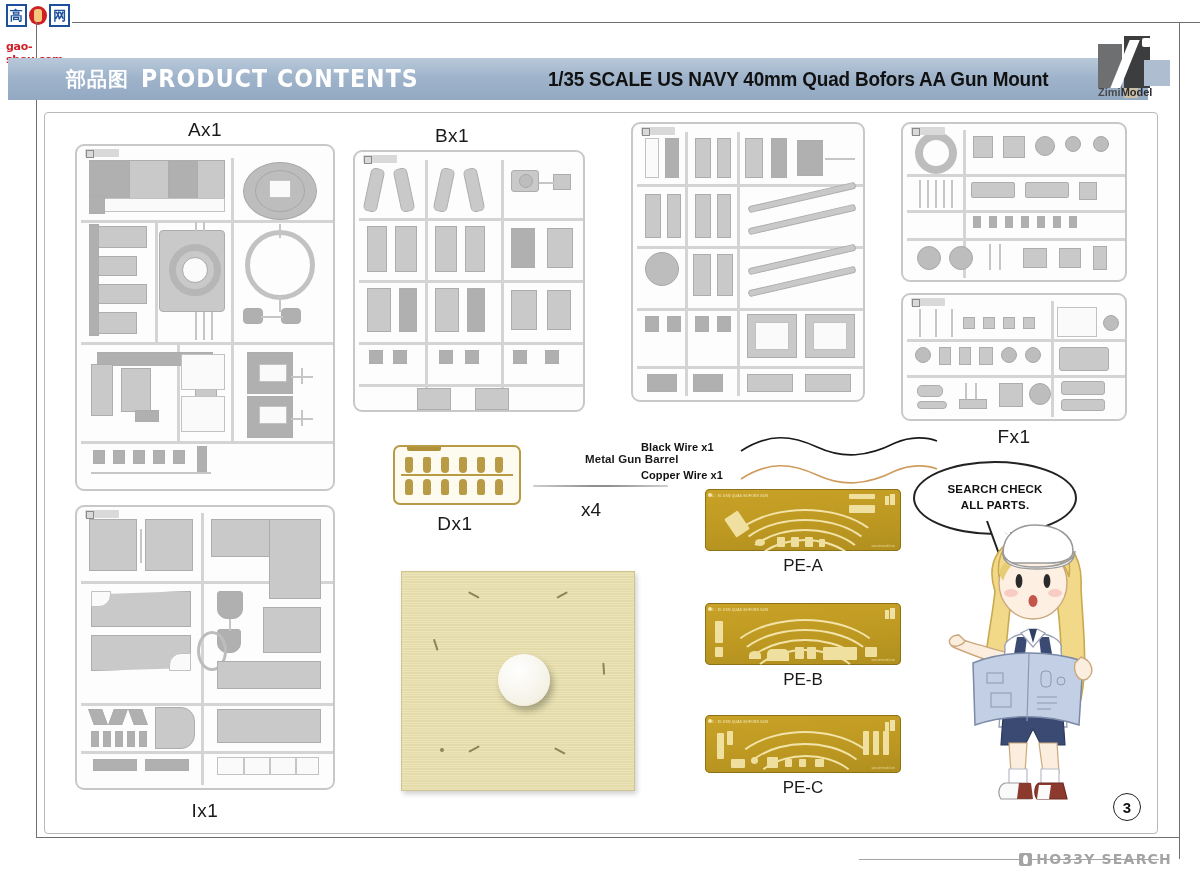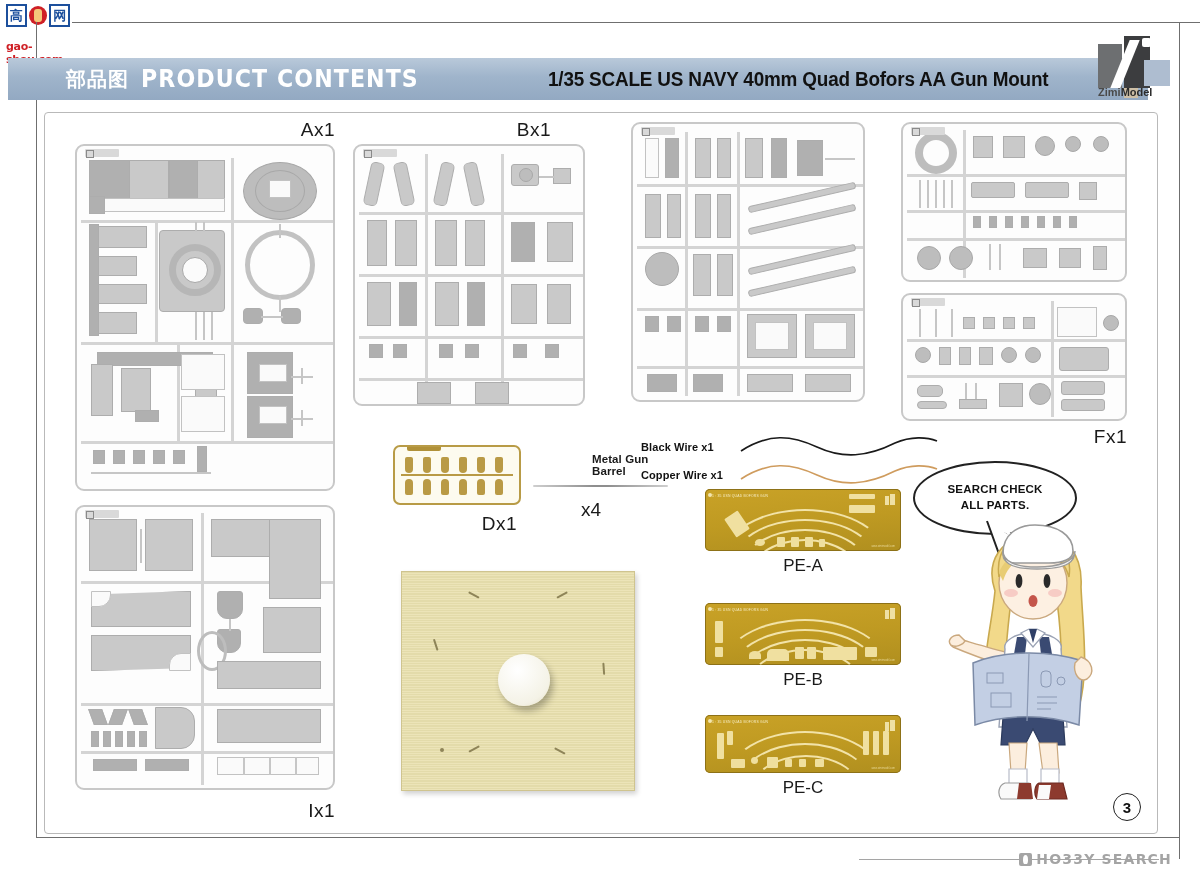--- a/index.html
+++ b/index.html
@@ -50,21 +50,21 @@
   .bs-dot{position:absolute;left:44px;top:8px;width:9px;height:9px;background:#fff;border-radius:2px;}
   .brand-txt{position:absolute;left:0;top:56px;width:72px;font-size:11px;font-weight:bold;color:#4a4a4a;}
   .brand-txt b{color:#2b2b2b;}
 
   
   .frame{position:absolute;left:44px;top:112px;width:1112px;height:720px;
          border:1px solid #b9b9b9;border-radius:4px;background:#fff;}
 
   
   .sprue-wrap{position:absolute;}
-  .sprue-label{text-align:right;font-size:19px;color:#1a1a1a;letter-spacing:0.5px;
+  .sprue-label{text-align:center;font-size:19px;color:#1a1a1a;letter-spacing:0.5px;
                font-family:"Liberation Sans",sans-serif;}
   .sprue{position:relative;border:2.5px solid #c8c8c8;border-radius:9px;background:#fdfdfd;
          box-sizing:border-box;overflow:hidden;}
   .sprue-tag{position:absolute;left:8px;top:3px;width:34px;height:8px;background:#d9d9d9;
              border-radius:1px;z-index:4;}
   .sprue-tag::before{content:"";position:absolute;left:1px;top:1px;width:6px;height:6px;
                      border:1px solid #8a8a8a;}
 
   
   .rb{position:absolute;background:#d4d4d4;}
@@ -243,21 +243,21 @@
         <div class="pt pt-d" style="left:16px;top:304px;width:12px;height:14px;"></div>
         <div class="pt pt-d" style="left:36px;top:304px;width:12px;height:14px;"></div>
         <div class="pt pt-d" style="left:56px;top:304px;width:12px;height:14px;"></div>
         <div class="pt pt-d" style="left:76px;top:304px;width:12px;height:14px;"></div>
         <div class="pt pt-d" style="left:96px;top:304px;width:12px;height:14px;"></div>
         <div class="rodh" style="left:14px;top:326px;width:120px;"></div>
         <div class="pt pt-d" style="left:120px;top:300px;width:10px;height:26px;"></div>
       </div>
     </div>
 
-    <div class="sprue-wrap" style="left:308px;top:6px;width:198px;">
+    <div class="sprue-wrap" style="left:308px;top:12px;width:198px;">
       <div class="sprue-label">Bx1</div>
       <div class="sprue" style="width:232px;height:262px;margin-top:3px;">
         <div class="sprue-tag"></div>
         <div class="rb rbv" style="left:70px;top:8px;height:246px;"></div>
         <div class="rb rbv" style="left:146px;top:8px;height:246px;"></div>
         <div class="rb rbh" style="left:4px;top:66px;width:224px;"></div>
         <div class="rb rbh" style="left:4px;top:128px;width:224px;"></div>
         <div class="rb rbh" style="left:4px;top:190px;width:224px;"></div>
         <div class="rb rbh" style="left:4px;top:232px;width:224px;"></div>
 
@@ -489,21 +489,21 @@
         <div class="d-part" style="left:46px;top:32px;width:8px;height:16px;border-radius:4px 4px 2px 2px;"></div>
         <div class="d-part" style="left:64px;top:32px;width:8px;height:16px;border-radius:4px 4px 2px 2px;"></div>
         <div class="d-part" style="left:82px;top:32px;width:8px;height:16px;border-radius:4px 4px 2px 2px;"></div>
         <div class="d-part" style="left:100px;top:32px;width:8px;height:16px;border-radius:4px 4px 2px 2px;"></div>
         <div class="d-part" style="left:6px;top:27px;width:112px;height:2px;"></div>
       </div>
       <div class="sprue-label" style="margin-top:8px;width:124px;">Dx1</div>
     </div>
 
     <div class="sprue-wrap" style="left:470px;top:330px;width:170px;">
-      <div class="mb-txt" style="left:31px;top:10px;padding-left:46px;">Metal Gun Barrel</div>
+      <div class="mb-txt" style="left:24px;top:10px;padding-left:46px;">Metal Gun Barrel</div>
       <div class="mb-line" style="left:18px;top:42px;width:135px;"></div>
       <div class="mb-x4" style="left:66px;top:56px;">x4</div>
     </div>
 
     <div class="sprue-wrap" style="left:596px;top:320px;width:300px;height:60px;">
       <div class="wire-lbl" style="left:0;top:8px;">Black Wire x1</div>
       <div class="wire-lbl" style="left:0;top:36px;">Copper Wire x1</div>
       <svg style="position:absolute;left:98px;top:0;" width="200" height="60">
         <path d="M2,18 C30,0 52,2 78,14 C104,26 128,24 156,10 C172,3 188,4 198,8" stroke="#1a1a1a" stroke-width="1.7" fill="none"></path>
         <path d="M2,46 C30,28 52,30 78,42 C104,54 128,52 156,38 C172,31 188,32 198,36" stroke="#cf9c5e" stroke-width="1.7" fill="none"></path>

